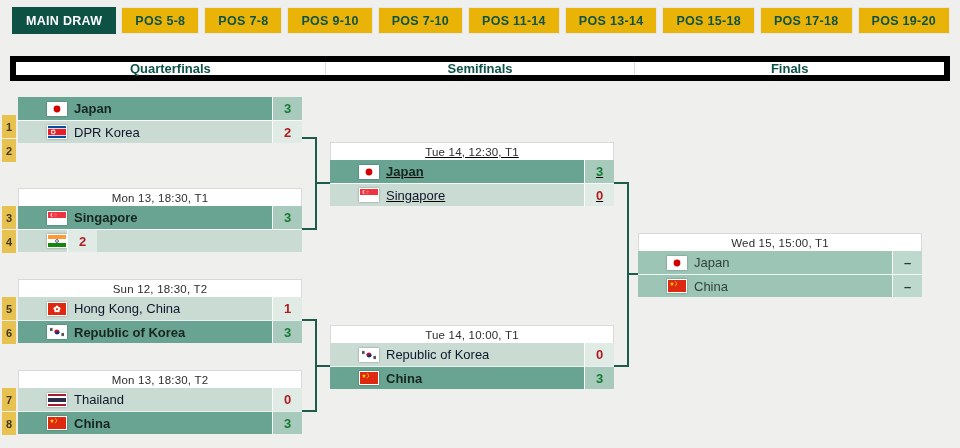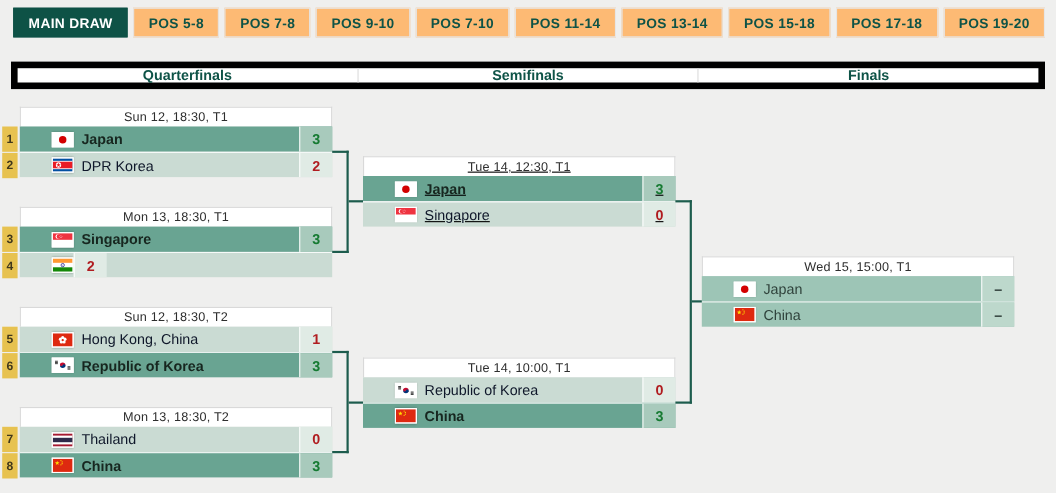--- a/index.html
+++ b/index.html
@@ -3,21 +3,21 @@
 <meta charset="utf-8">
 <style>
   * { margin:0; padding:0; box-sizing:border-box; }
   html,body { width:960px; height:448px; }
   body { font-family:"Liberation Sans", sans-serif; background:#efefee; overflow:hidden; }
   #stage { position:relative; width:960px; height:448px; background:#efefee; }
 
   
   .tabbar { position:absolute; left:12px; top:7px; display:flex; gap:5px; }
   .tab { height:27px; padding:0 13px; display:flex; align-items:center;
-         background:#fdba74; color:#0e5347; font-size:12.5px; font-weight:700;
+         background:#eab308; color:#0e5347; font-size:12.5px; font-weight:700;
          letter-spacing:.3px; border:1px solid #e6e6e6; cursor:pointer; white-space:nowrap; }
   .tab.active { background:#0e5246; color:#ffffff; border-color:#0e5246; }
 
   
   .roundbar { position:absolute; left:10px; top:56px; width:940px; height:25px;
               display:flex; background:#ffffff; border:6px solid #000000; }
   .roundcell { flex:1; display:flex; align-items:center; justify-content:center;
                color:#0e5347; font-size:13px; font-weight:700; border-right:1px solid #dcdcdc; }
   .roundcell:last-child { border-right:none; }
 
@@ -86,21 +86,20 @@
 
   <div class="roundbar">
     <div class="roundcell">Quarterfinals</div>
     <div class="roundcell">Semifinals</div>
     <div class="roundcell">Finals</div>
   </div>
 
   <div class="match m-qf1">
     <div class="seed s1">1</div>
     <div class="seed s2">2</div>
-    <div class="mhead">Sun 12, 18:30, T1</div>
     <div class="trow win">
       <span class="flag">
           <svg viewBox="0 0 18 12">
             <rect width="18" height="12" fill="#fff"></rect>
             <circle cx="9" cy="6" r="3.4" fill="#d30000"></circle>
           </svg>
         </span>
       <span class="tname">Japan</span>
       <span class="tscore">3</span>
     </div>

